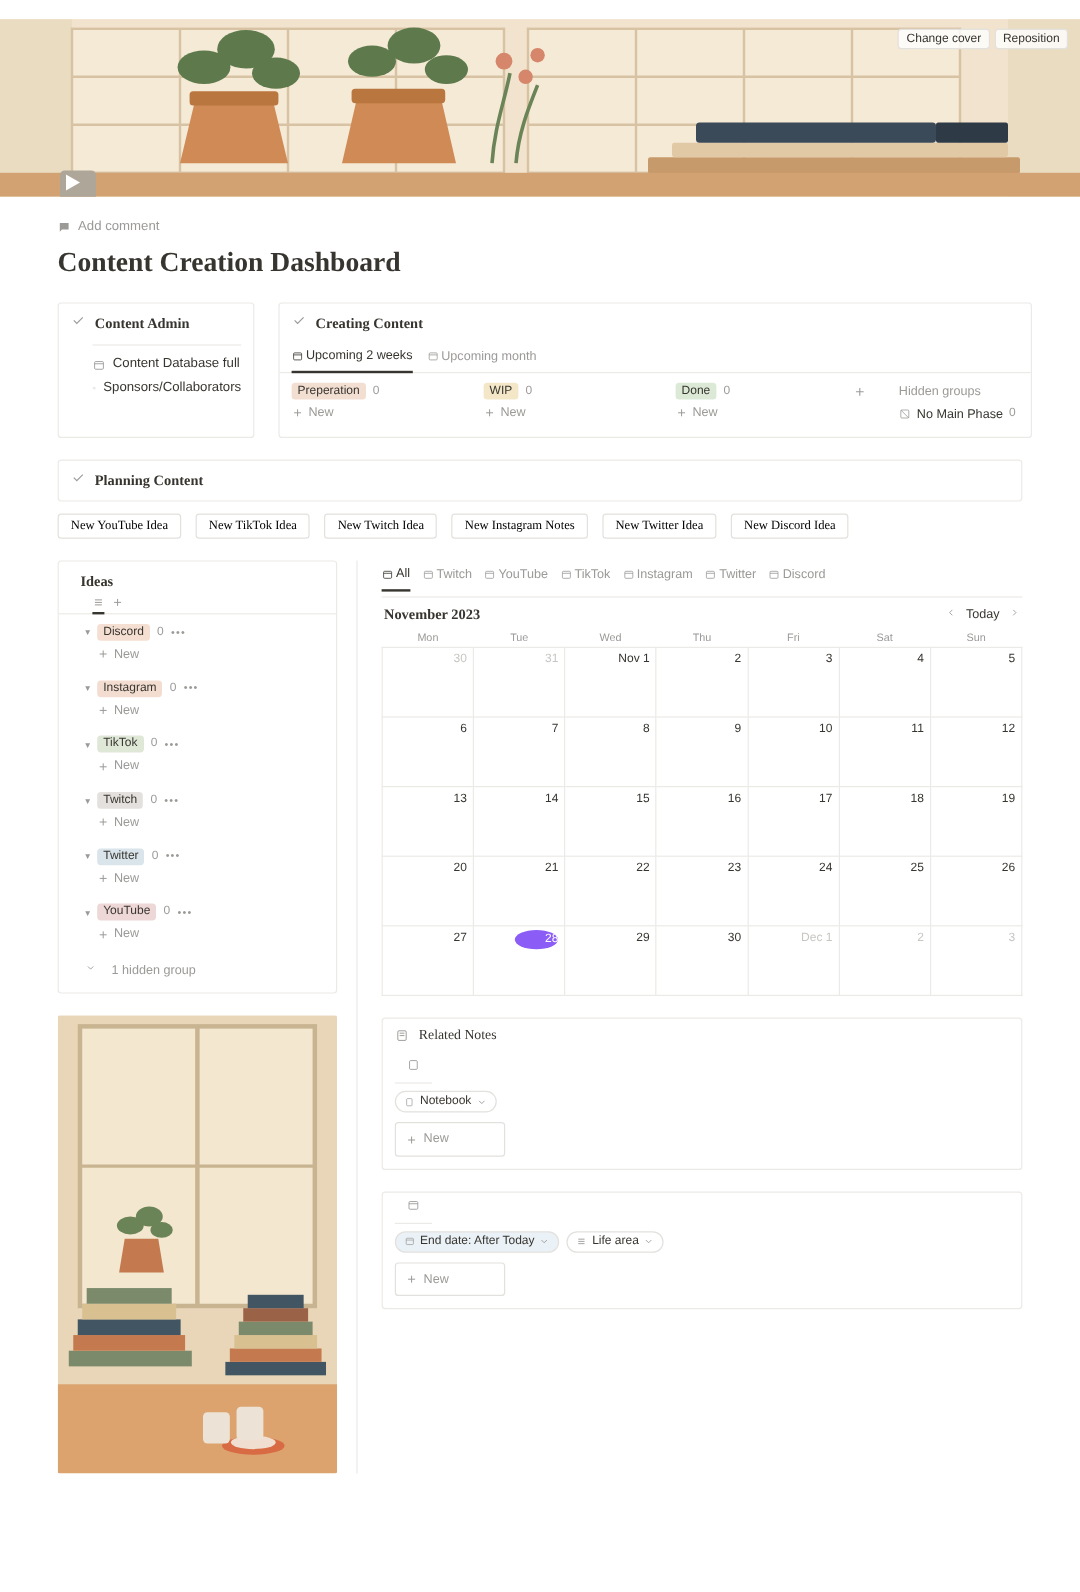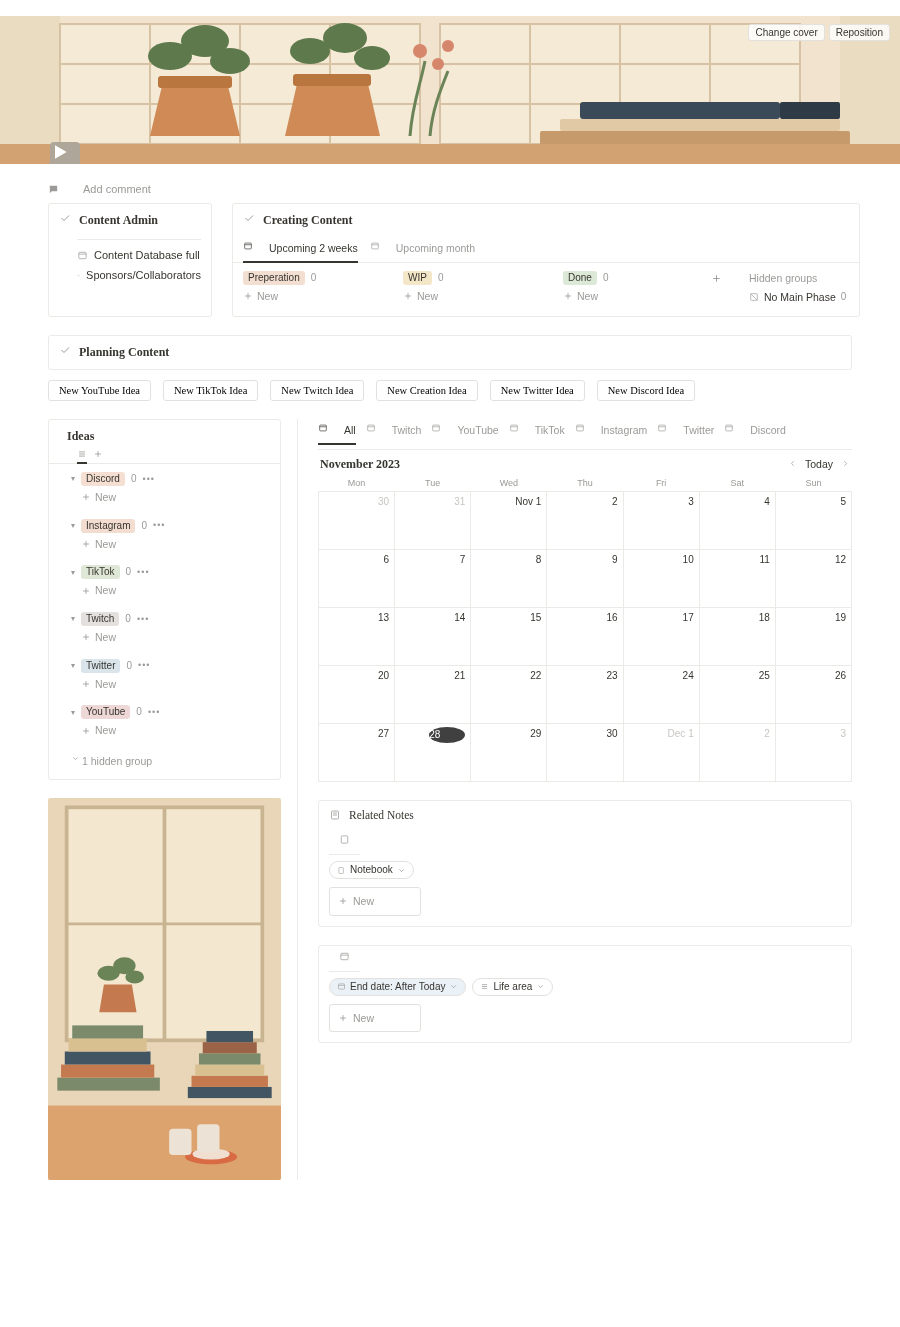--- a/index.html
+++ b/index.html
@@ -26,39 +26,39 @@
   .page-wrap{width:900px;margin:16px auto}
   
   .cover{position:relative;height:148px;overflow:hidden;background:linear-gradient(180deg,#f2e4cf 0%,#e9d1b5 100%)}
   .cover svg{position:absolute;inset:0;width:100%;height:100%}
   .cover-btns{position:absolute;top:8px;right:10px;display:flex;gap:4px}
   .cover-btn{background:#ffffffcc;border:1px solid var(--border2);border-radius:3px;padding:2px 6px;font-size:10px;color:var(--text);cursor:pointer}
   .page-icon{position:absolute;left:50px;bottom:-8px;width:30px;height:30px;border-radius:4px;background:#afa69a;display:flex;align-items:center;justify-content:center}
   .page-icon svg{width:20px;height:20px}
   
   .body{padding:18px 48px 40px}
-  .add-comment{display:flex;align-items:center;gap:24px;color:var(--muted);font-size:11px;margin:0 0 6px}
+  .add-comment{display:flex;align-items:center;gap:6px;color:var(--muted);font-size:11px;margin:0 0 6px}
   .add-comment svg{width:11px;height:11px;fill:var(--muted)}
   h1.title{font-family:Georgia,"Times New Roman",serif;font-weight:700;font-size:23px;margin:0 0 16px}
   
   .card{border:1px solid var(--border);border-radius:3px;background:#fff}
   .card-h{display:flex;align-items:center;gap:8px;padding:8px 10px}
   .card-h .chev svg{width:12px;height:12px;stroke:var(--muted)}
   .card-title{font-family:Georgia,serif;font-size:12px;font-weight:600}
   
   .row1{display:flex;gap:20px;margin-bottom:18px}
   .col-admin{width:164px}
   .col-creating{flex:1}
   .admin-links{padding:0 10px 10px 28px}
   .admin-link{display:flex;align-items:center;gap:6px;font-size:11px;color:var(--text);padding:2px 0}
   .admin-link svg{width:11px;height:11px;stroke:var(--muted);fill:none}
   hr.thin{border:none;border-top:1px solid var(--border);margin:2px 10px 6px 28px}
   
   .tabs{display:flex;gap:12px;padding:0 10px;border-bottom:1px solid var(--border)}
-  .tab{display:flex;gap:16px;padding:4px 0 5px;font-size:10.5px;color:var(--muted);cursor:pointer}
+  .tab{display:flex;align-items:center;gap:2px;padding:4px 0 5px;font-size:10.5px;color:var(--muted);cursor:pointer}
   .tab.active{color:var(--text);border-bottom:2px solid var(--text);margin-bottom:-1px}
   .tab svg{width:10px;height:10px;stroke:currentColor;fill:none}
   .board{display:flex;gap:26px;padding:8px 10px 12px}
   .bcol{flex:0 0 120px}
   .bcol.hidden{flex:0 0 auto;min-width:100px}
   .bcol-h{display:flex;align-items:center;gap:6px;font-size:10.5px}
   .tag{display:inline-block;padding:0 5px;border-radius:3px;font-size:10px}
   .count{color:var(--muted);font-size:10px}
   .plusline{display:flex;align-items:center;gap:4px;color:var(--muted);font-size:10.5px;margin-top:4px}
   .plusline svg{width:10px;height:10px;stroke:var(--muted)}
@@ -76,38 +76,38 @@
   .ideas-card{border:1px solid var(--border);border-radius:3px}
   .ideas-hh{display:flex;align-items:center;gap:8px;padding:8px 10px 4px}
   .ideas-sub{display:flex;gap:6px;padding:0 10px 4px 28px;border-bottom:1px solid var(--border);margin-bottom:6px;font-size:10px;color:var(--muted)}
   .ideas-sub span{display:inline-flex;align-items:center}
   .ideas-sub svg{width:10px;height:10px;stroke:var(--muted);fill:none}
   .grp{padding:2px 10px 2px 22px}
   .grp-h{display:flex;align-items:center;gap:6px;font-size:10.5px}
   .grp-h .tri{font-size:8px;color:var(--muted)}
   .grp-h .more{color:var(--muted);letter-spacing:1px;font-size:9px}
   .grp .plusline{padding-left:10px;margin-bottom:10px}
-  .hidden-grp{display:flex;gap:2px;padding:4px 10px 10px 22px;color:var(--muted);font-size:10.5px}
+  .hidden-grp{display:flex;gap:13px;padding:4px 10px 10px 22px;color:var(--muted);font-size:10.5px}
   .hidden-grp svg{width:9px;height:9px;stroke:var(--muted)}
   .ideas-img{margin-top:18px;border-radius:2px;overflow:hidden}
   .ideas-img svg{display:block;width:100%;height:auto}
   
   .cal-tabs{display:flex;gap:10px;padding:0 0 5px;border-bottom:1px solid var(--border)}
   .cal-tabs .tab{font-size:10.5px}
   .cal-hrow{display:flex;align-items:center;justify-content:space-between;padding:6px 2px 2px}
   .cal-month{font-family:Georgia,serif;font-weight:600;font-size:12px}
   .cal-nav{display:flex;align-items:center;gap:8px;font-size:10.5px;color:var(--muted)}
   .cal-nav svg{width:9px;height:9px;stroke:var(--muted);fill:none}
   .cal-today{color:var(--text)}
   table.cal{width:100%;border-collapse:collapse;table-layout:fixed}
   .cal th{font-weight:400;font-size:9px;color:var(--muted);padding:2px 0;text-align:center}
   .cal td{border:1px solid var(--border);height:58px;vertical-align:top;text-align:right;padding:3px 5px;font-size:10px}
   .cal td.out{color:#c8c6c2}
   .cal td .daynum{display:inline-block}
-  .cal td.today .daynum{background:#404040;color:#fff;border-radius:50%;width:36px;height:16px;line-height:16px;text-align:left}
+  .cal td.today .daynum{background:#8b5cf6;color:#fff;border-radius:50%;width:36px;height:16px;line-height:16px;text-align:right}
   
   .related{border:1px solid var(--border);border-radius:3px;margin-top:18px}
   .related-h{display:flex;align-items:center;gap:8px;padding:6px 10px}
   .related-h svg{width:12px;height:12px;stroke:var(--muted);fill:none}
   .related-title{font-family:Georgia,serif;font-size:11.5px}
   .rel-sub{padding:4px 10px}
   .rel-sub svg{width:11px;height:11px;stroke:var(--muted);fill:none}
   .chip-row{display:flex;gap:6px;padding:0 10px 8px}
   .chip{display:inline-flex;align-items:center;gap:4px;border:1px solid var(--border2);border-radius:10px;padding:1px 7px;font-size:10px;color:var(--text)}
   .chip svg{width:9px;height:9px;stroke:var(--muted);fill:none}
@@ -188,20 +188,21 @@
     </div>
   </div>
 
   <div class="body">
     <div class="add-comment">
       <svg viewBox="0 0 24 24">
           <path d="M4 4h16v12H8l-4 4z"></path>
         </svg>
       <span>Add comment</span>
     </div>
+    <h1 class="title">Content Creation Dashboard</h1>
 
     <div class="row1">
       <div class="col-admin card">
         <div class="card-h">
           <span class="chev"><svg viewBox="0 0 24 24" fill="none" stroke-width="2">
                 <polyline points="5 12 10 17 20 7"></polyline>
               </svg></span>
           <span class="card-title">Content Admin</span>
         </div>
         <hr class="thin">
@@ -313,21 +314,21 @@
         <span class="chev"><svg viewBox="0 0 24 24" fill="none" stroke-width="2">
               <polyline points="5 12 10 17 20 7"></polyline>
             </svg></span>
         <span class="card-title">Planning Content</span>
       </div>
     </div>
     <div class="idea-btns" id="idea-btns">
         <button class="idea-btn">New YouTube Idea</button>
         <button class="idea-btn">New TikTok Idea</button>
         <button class="idea-btn">New Twitch Idea</button>
-        <button class="idea-btn">New Creation Idea</button>
+        <button class="idea-btn">New Instagram Notes</button>
         <button class="idea-btn">New Twitter Idea</button>
         <button class="idea-btn">New Discord Idea</button>
       </div>
 
     <div class="row2">
       <div class="col-ideas">
         <div class="ideas-card">
           <div class="ideas-hh">
             <span class="chev"><svg viewBox="0 0 24 24" fill="none" stroke-width="2">
                   <polyline points="5 12 10 17 20 7"></polyline>

